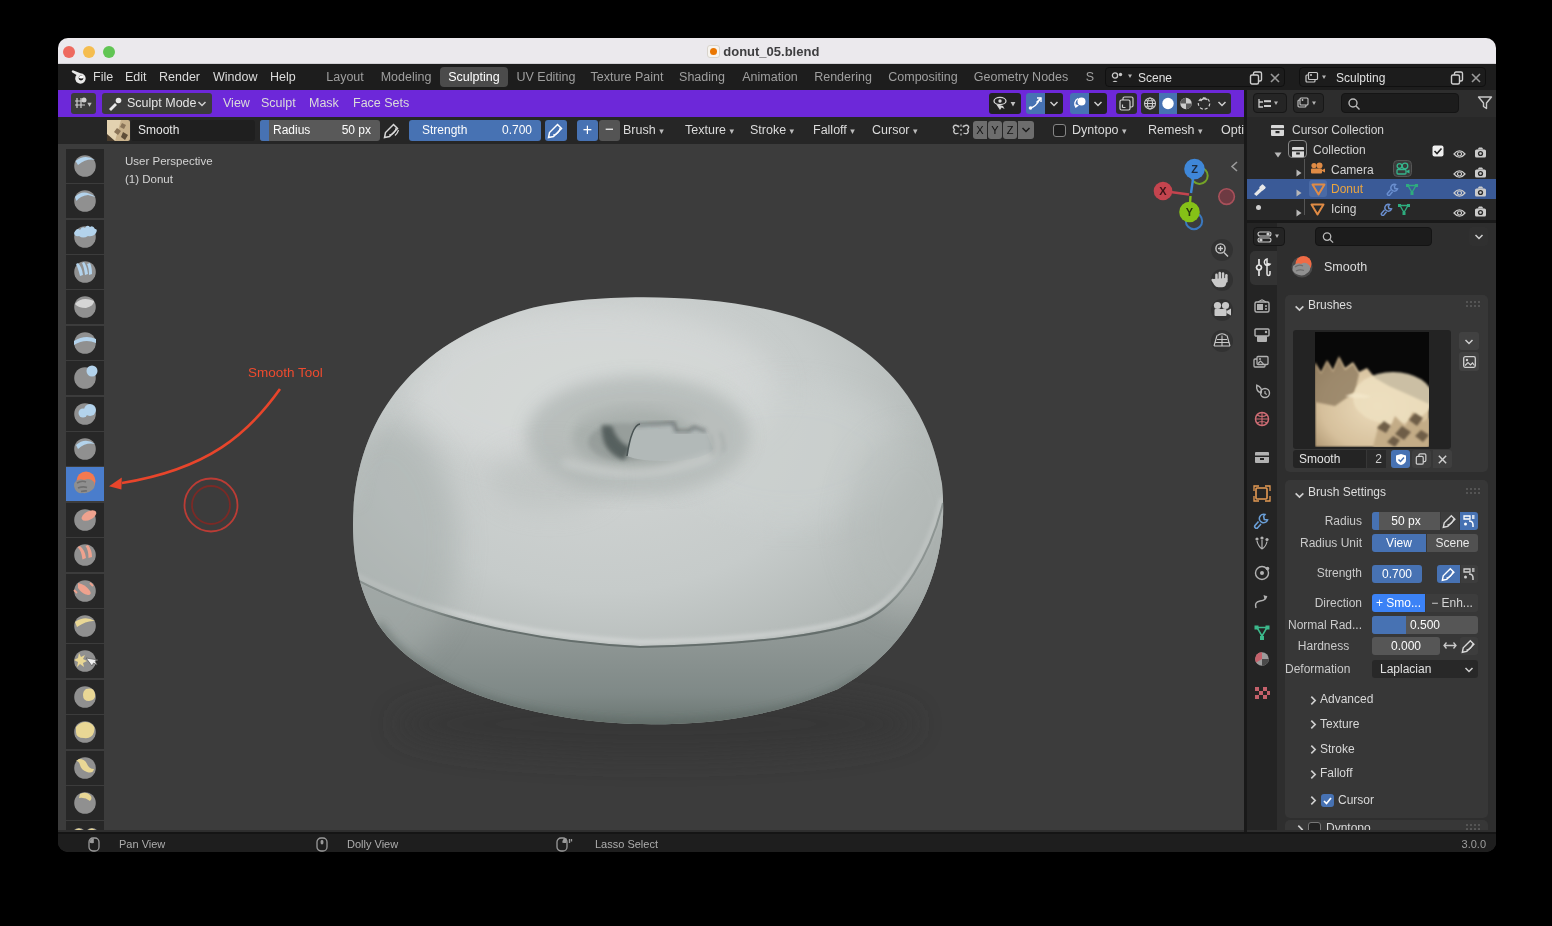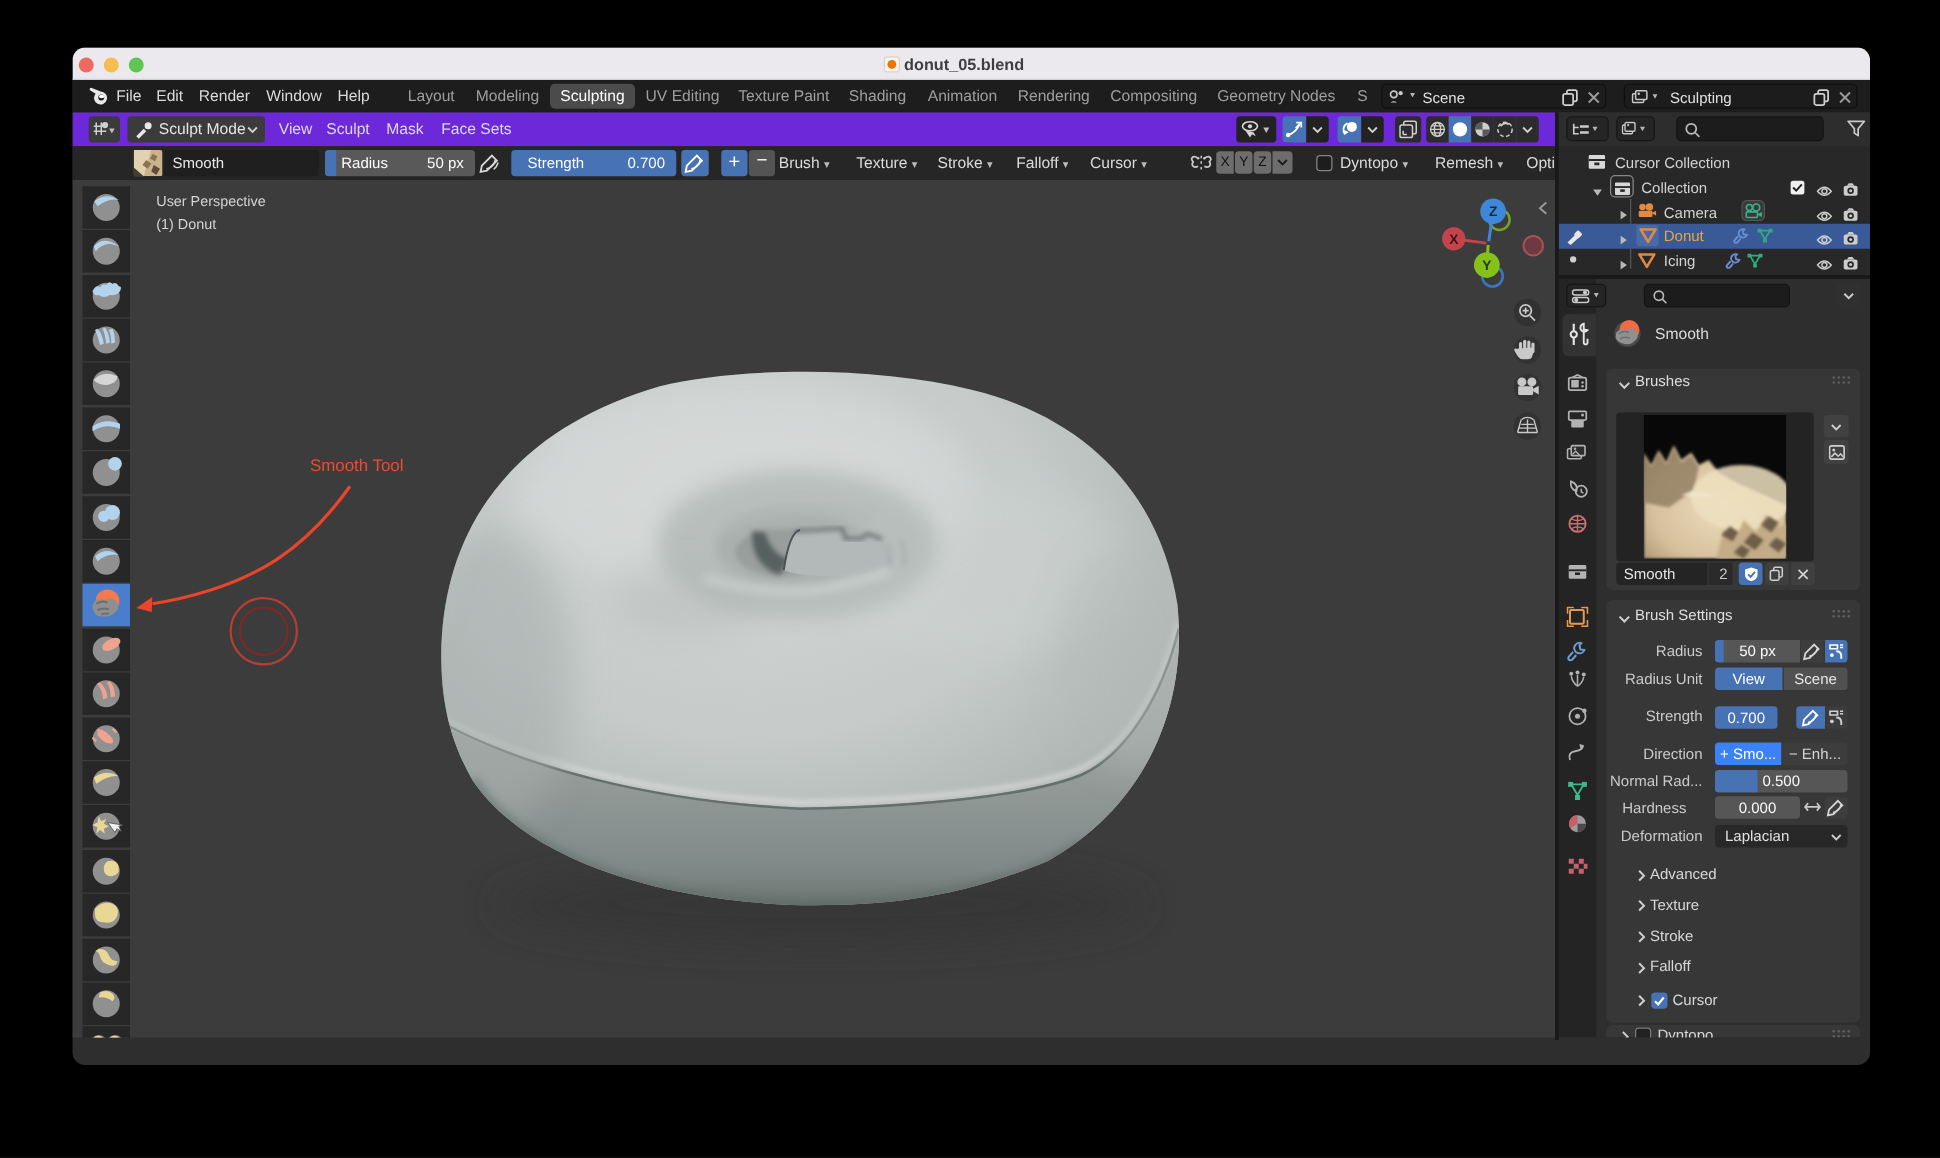--- a/index.html
+++ b/index.html
@@ -840,21 +840,21 @@
   <div class="abs" style="left:87px;top:157px;width:68px;height:18px;background:#565656;border-radius:3px;line-height:18px;text-align:center;font-size:12px;color:#fbfbfb">0.000</div>
   <svg class="abs" style="left:158px;top:161px" width="14" height="10" viewBox="0 0 14 10">
             <path d="M3.5 1.5 L1 4.5 l2.5 3 M10.5 1.5 L13 4.5 l-2.5 3 M1.5 4.5 h11" stroke="#c9c9c9" stroke-width="1.3" fill="none"></path>
           </svg>
   <div class="abs" style="left:175px;top:157px;width:18px;height:18px;background:#3d3d3d;border-radius:3px">
             <svg class="abs" style="left:1px;top:1px" width="16" height="16" viewBox="0 0 18 17">
               <path d="M10.5 2.5 l4 4 -8 8 -5 1 1-5z" fill="none" stroke="#d8d8d8" stroke-width="1.6"></path>
               <path d="M13 6 a7.5 7.5 0 0 1-7 7" fill="none" stroke="#d8d8d8" stroke-width="1.2"></path>
             </svg>
           </div>
-  <div class="abs" style="left:0;top:180px;width:77px;height:18px;line-height:18px;text-align:right;font-size:12px;color:#cacaca">Deformation</div>
+  <div class="abs" style="left:0;top:180px;width:77px;height:18px;line-height:18px;font-size:12px;color:#cacaca">Deformation</div>
   <div class="abs" style="left:87px;top:180px;width:106px;height:18px;background:#282828;border-radius:3px">
             <span class="abs" style="left:8px;top:1.5px;font-size:12px;color:#e0e0e0">Laplacian</span>
             <svg class="abs" style="left:92px;top:5.5px" width="10" height="8" viewBox="0 0 10 8">
               <path d="M1.5 2 L5 5.5 L8.5 2" stroke="#cfcfcf" stroke-width="1.5" fill="none"></path>
             </svg>
           </div>
   <div class="abs" style="left:22px;top:214px;width:11px;height:11px">
             <svg class="abs" style="left:2px;top:1px" width="9" height="11" viewBox="0 0 8 10">
               <path d="M2 1.5 L5.5 5 L2 8.5" stroke="#cfcfcf" stroke-width="1.5" fill="none"></path>
             </svg>
@@ -909,13 +909,32 @@
                 <circle cx="6" cy="6" r="1.1"></circle>
                 <circle cx="10" cy="6" r="1.1"></circle>
                 <circle cx="14" cy="6" r="1.1"></circle>
               </g>
             </svg>
           </div>
  </div>
 </div>
 </div>
   <div class="abs" style="left:1186px;top:52px;width:3px;height:742px;background:#191919"></div>
+  <div id="statusbar">
+    <svg class="abs" style="left:30px;top:3px" width="12" height="15" viewBox="0 0 12 15">
+        <rect x="1" y="1" width="10" height="13" rx="4" fill="none" stroke="#9a9a9a" stroke-width="1.3"></rect>
+        <path d="M1.5 5.5 Q3 6.5 5.8 6 L5.8 1.2 Q2 1.5 1.5 5.5z" fill="#9a9a9a"></path>
+      </svg>
+    <span class="f11 abs" style="left:61px;top:4px">Pan View</span>
+    <svg class="abs" style="left:258px;top:3px" width="12" height="15" viewBox="0 0 12 15">
+        <rect x="1" y="1" width="10" height="13" rx="4" fill="none" stroke="#9a9a9a" stroke-width="1.3"></rect>
+        <rect x="4.6" y="3" width="2.8" height="4.5" rx="1.4" fill="#9a9a9a"></rect>
+      </svg>
+    <span class="f11 abs" style="left:289px;top:4px">Dolly View</span>
+    <svg class="abs" style="left:498px;top:3px" width="17" height="15" viewBox="0 0 17 15">
+        <rect x="1" y="1" width="10" height="13" rx="4" fill="none" stroke="#9a9a9a" stroke-width="1.3"></rect>
+        <path d="M6.2 5.5 Q9 6.5 10.5 5.8 L10.5 1.2 Q6.5 1 6.2 5.5z" fill="#9a9a9a"></path>
+        <path d="M13.5 2 v4 M15.5 2 v2.5" stroke="#9a9a9a" stroke-width="1.3"></path>
+      </svg>
+    <span class="f11 abs" style="left:537px;top:4px">Lasso Select</span>
+    <span class="f11 abs" style="left:1370px;top:4px;width:58px;text-align:right;color:#9e9e9e">3.0.0</span>
+  </div>
 </div>
 
 </body></html>

